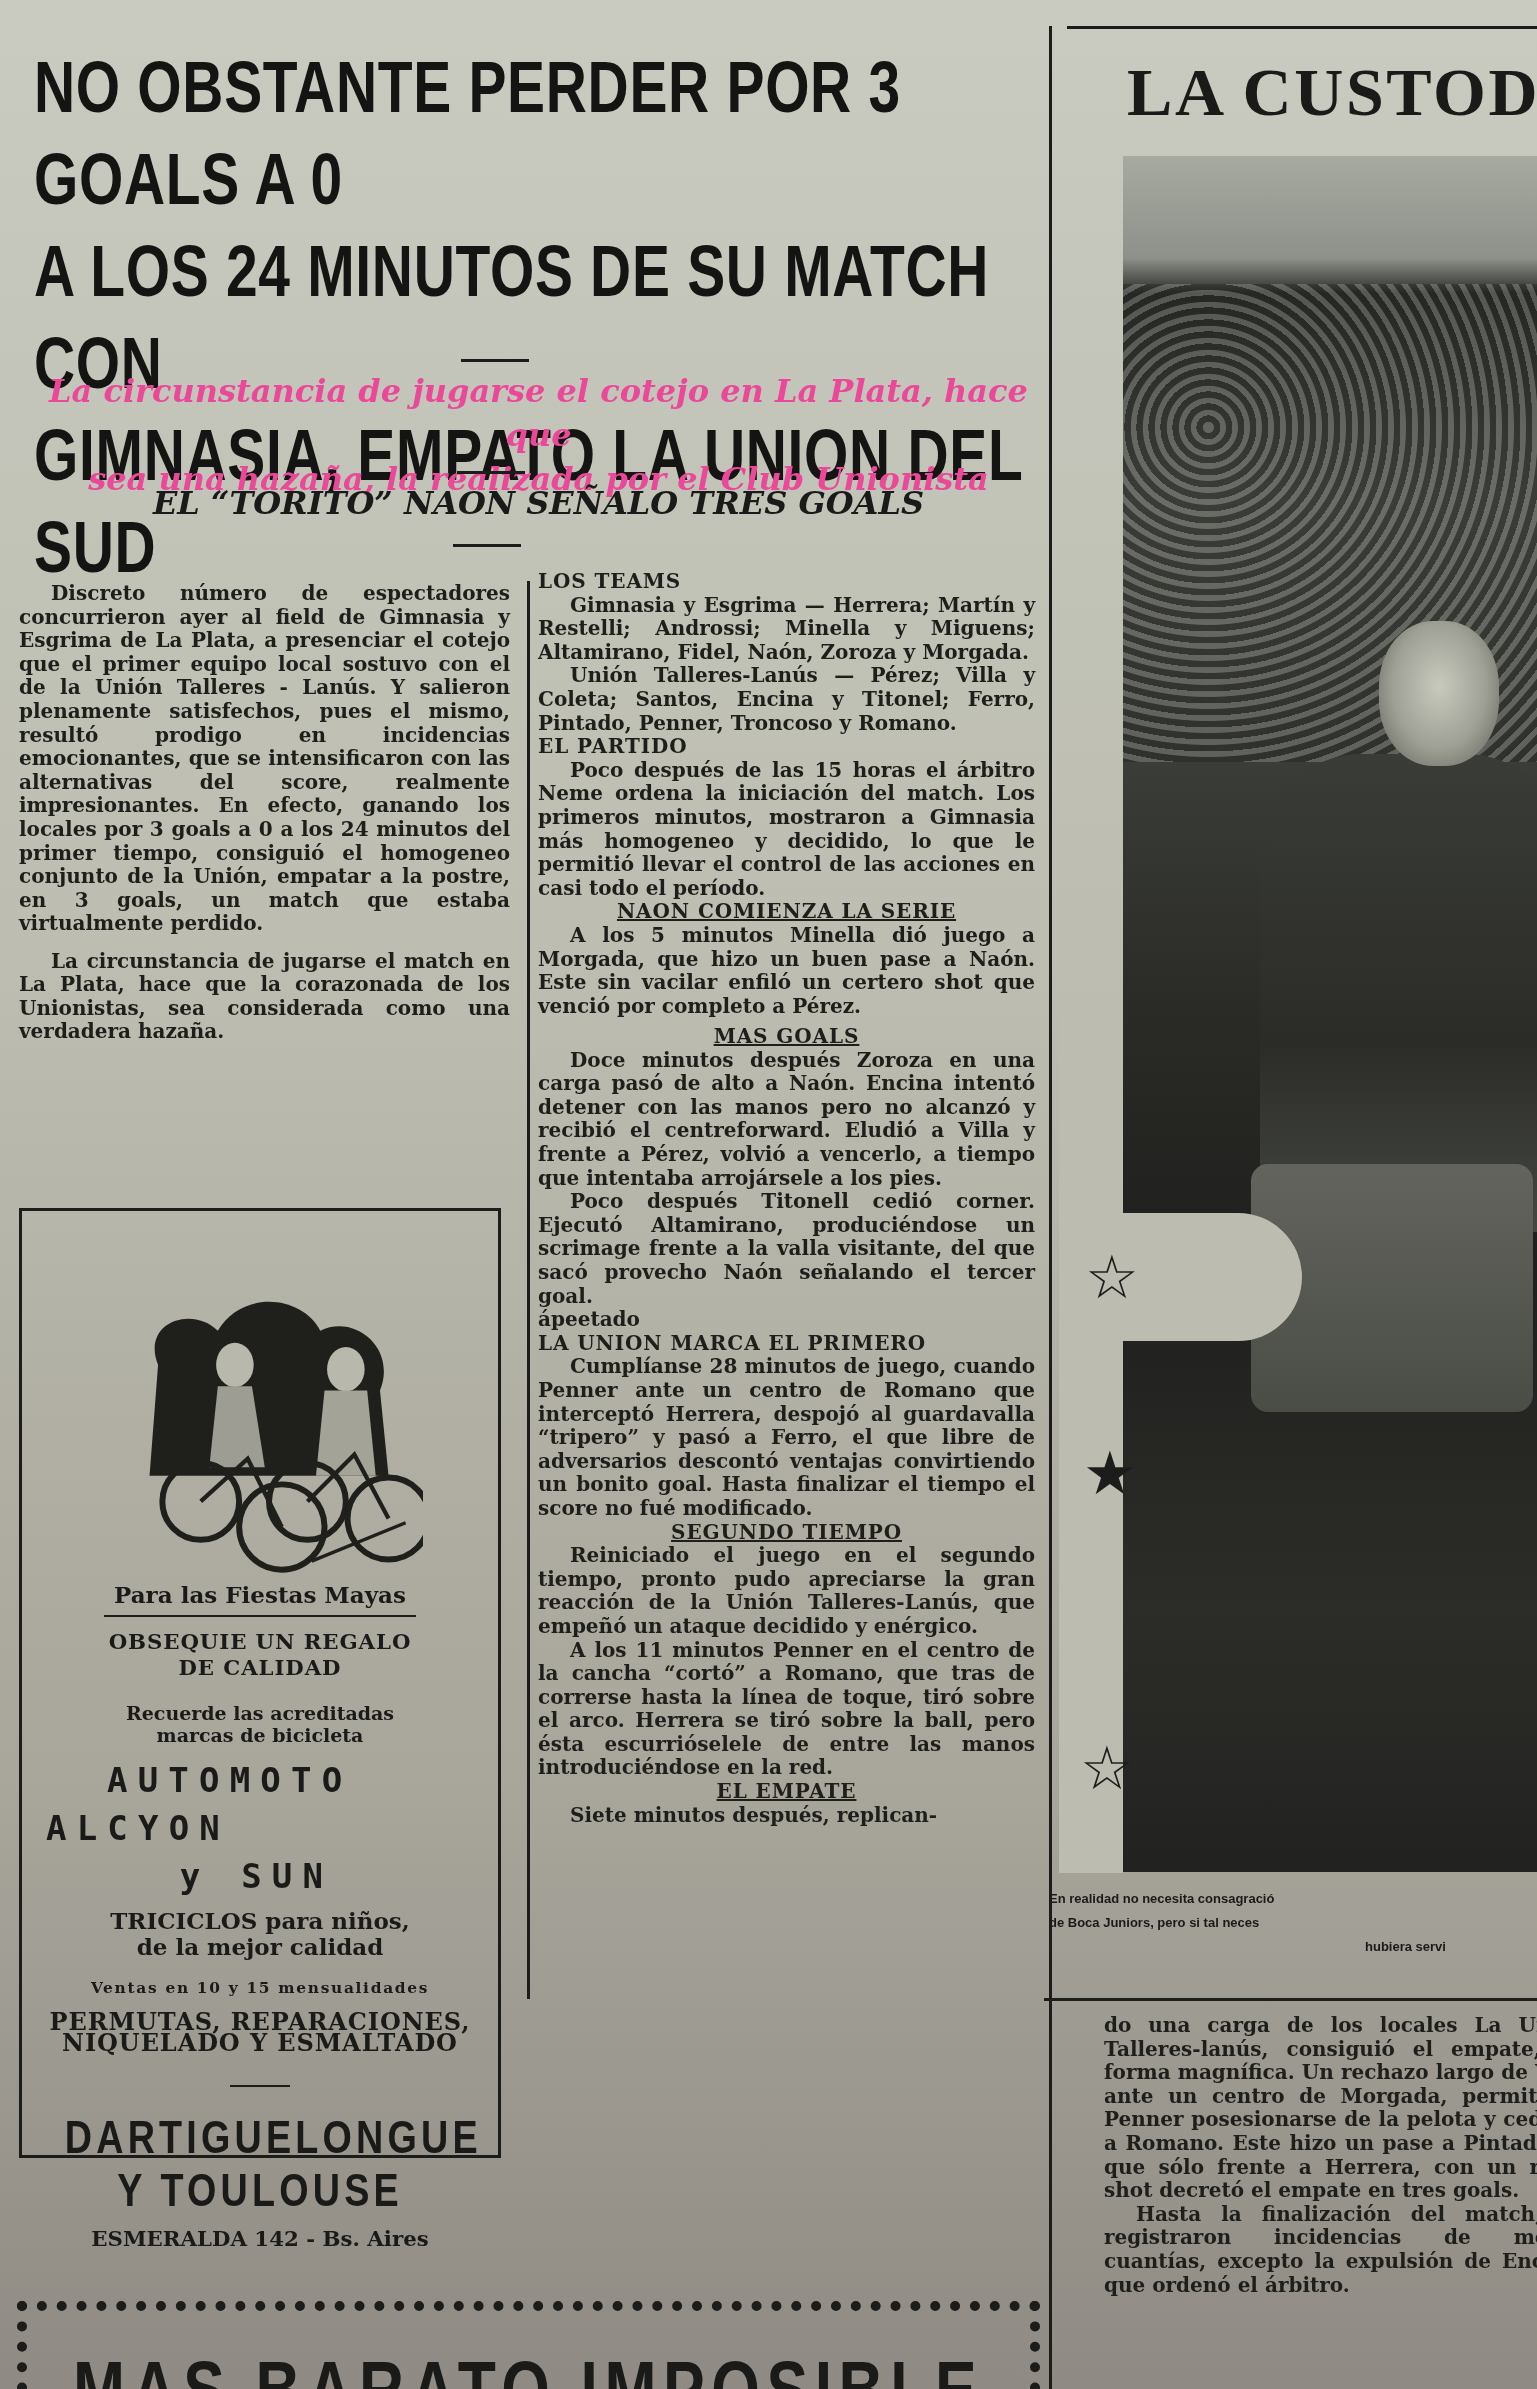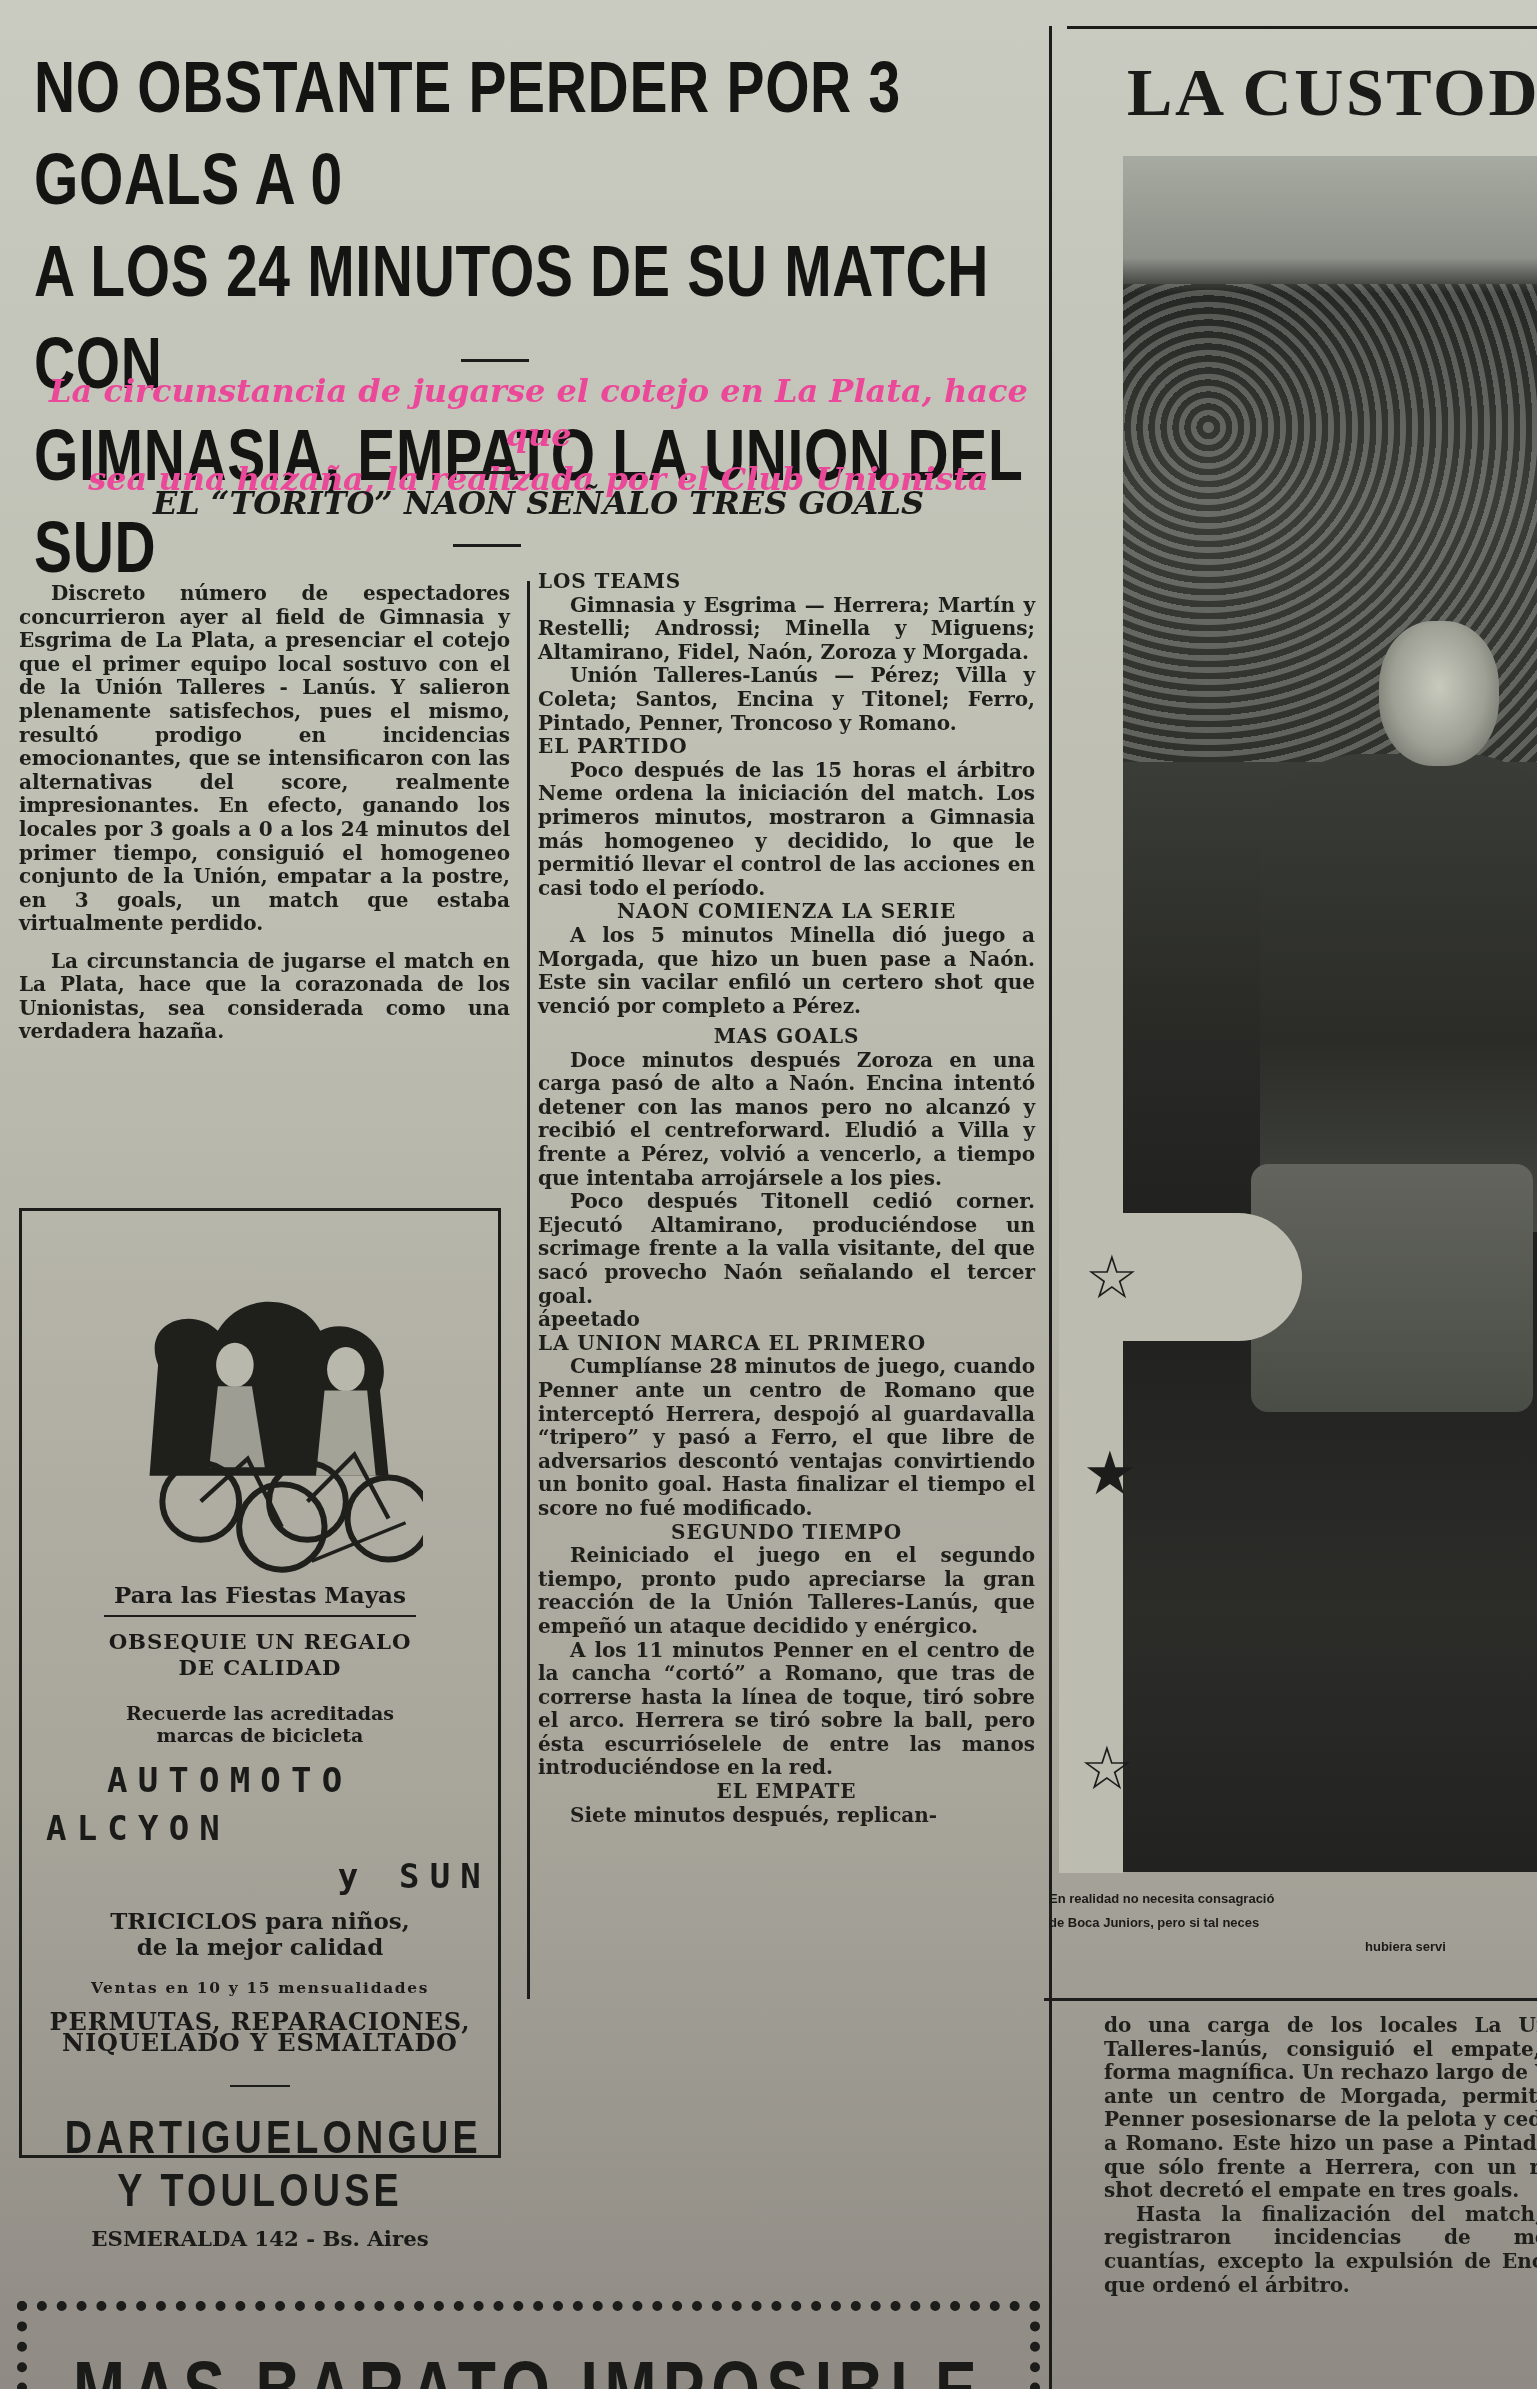--- a/index.html
+++ b/index.html
@@ -34,21 +34,21 @@
 
   
   .col {
     position:absolute; font-family: "DejaVu Serif", serif; font-weight:700;
     font-size:20px; line-height:23.6px; text-align:justify; color:#1e1e1b;
     hyphens:auto;
   }
   .col p { margin:0; text-indent:32px; }
   .col p.noind { text-indent:0; }
   .col .sec { text-indent:0; font-weight:700; letter-spacing:0.9px; }
-  .col .sec.c { text-align:center; }
+  .col .sec.c { text-align:center;text-decoration:underline; }
 
   
   .ad {
     position:absolute; left:19px; top:1208px; width:482px; height:950px;
     border:3.4px solid #1c1c1a; box-sizing:border-box;
     text-align:center; font-family:"DejaVu Serif", serif; font-weight:700;
   }
   .ad .ill { position:relative; margin:60px auto 0; width:325px; height:303px; }
   .ad .t1 { font-size:23px; margin-top:6.8px; }
   .ad .uline { width:312px; height:2.6px; background:#1c1c1a; margin:6.8px auto 12px; }
@@ -180,21 +180,21 @@
     <div>OBSEQUIE UN REGALO</div>
     <div>DE CALIDAD</div>
   </div>
   <div class="t3">
     <div>Recuerde las acreditadas</div>
     <div>marcas de bicicleta</div>
   </div>
   <div style="margin-top:10.2px;">
     <div class="brand" style="text-align:left; padding-left:85px;">AUTOMOTO</div>
     <div class="brand" style="text-align:left; padding-left:24px;">ALCYON</div>
-    <div class="brand" style="text-align:right; padding-right:7px;">y SUN</div>
+    <div class="brand" style="padding-right:7px;">y SUN</div>
   </div>
   <div class="t4">
     <div>TRICICLOS para niños,</div>
     <div>de la mejor calidad</div>
   </div>
   <div class="t5">Ventas en 10 y 15 mensualidades</div>
   <div class="t6">
     <div>PERMUTAS, REPARACIONES,</div>
     <div>NIQUELADO Y ESMALTADO</div>
   </div>

